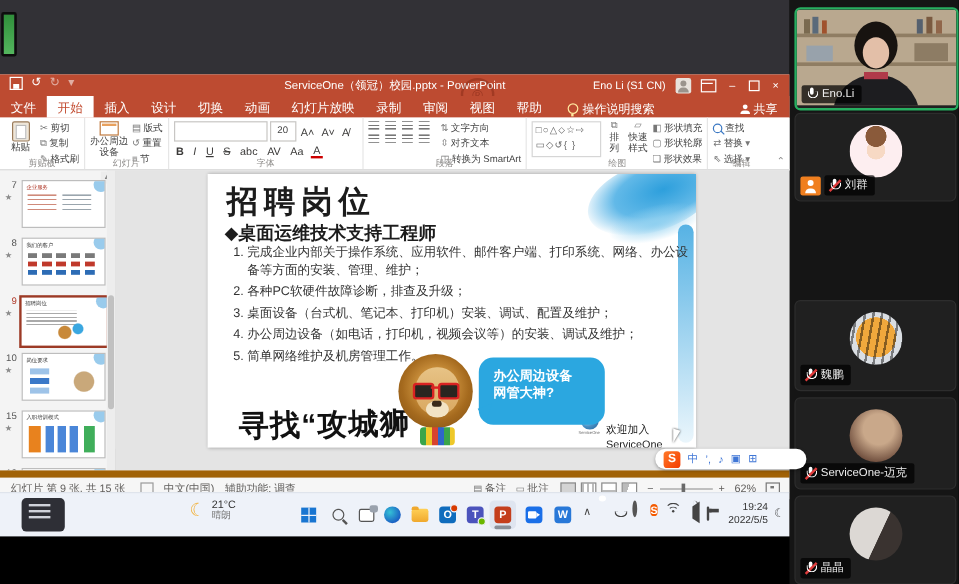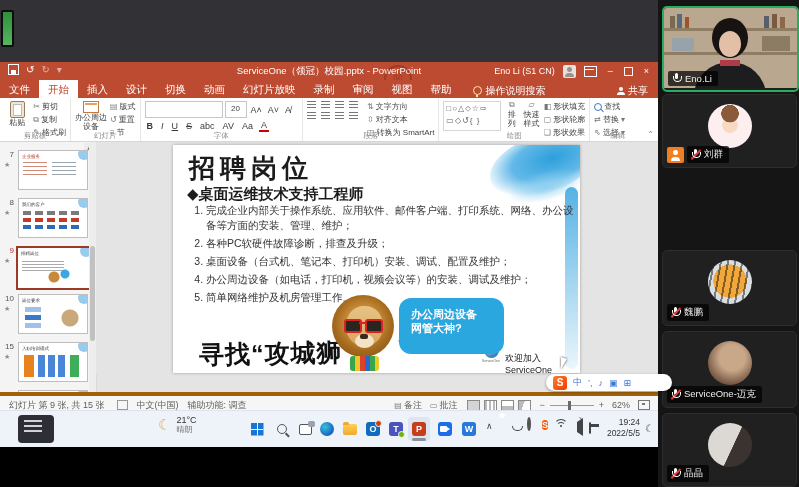--- a/index.html
+++ b/index.html
@@ -105,21 +105,21 @@
   .bub{position:absolute;left:226px;top:153px;width:93px;height:47px;background:#2ba7e0;border-radius:12px;color:#fff;font-size:11px;font-weight:bold;line-height:14px;padding:9px 0 0 12px;z-index:2;}
   .bub::after{content:"";position:absolute;left:-9px;bottom:5px;border:8px solid transparent;border-right:10px solid #2ba7e0;transform:rotate(18deg);}
   .s1logo{position:absolute;left:303px;top:198px;width:30px;height:24px;text-align:center;}
   .sphere{width:15px;height:15px;margin:0 auto;border-radius:50%;background:radial-gradient(circle at 35% 30%,#d9ecf8 15%,#4a90c4 55%,#1d5e96 100%);position:relative;}
   .sphere::after{content:"";position:absolute;left:1px;top:6px;width:13px;height:2px;background:#fff;transform:rotate(-18deg);border-radius:2px;}
   .s1cap{font-size:4px;color:#666;transform:scale(.85);}
   .join{position:absolute;left:332px;top:207px;font-size:9px;color:#222;z-index:2;}
   .cursor{position:absolute;left:388px;top:212px;width:0;height:0;border-left:6px solid #fff;border-bottom:10px solid transparent;border-top:2px solid transparent;filter:drop-shadow(0 0 1px #333);z-index:4;}
 
   
-  .sbar{position:absolute;left:0;top:330px;width:658px;height:18px;background:#f6f6f6;border-top:4px solid #a16207;display:flex;align-items:center;font-size:9px;color:#5f5d5b;white-space:nowrap;}
+  .sbar{position:absolute;left:0;top:330px;width:658px;height:18px;background:#f6f6f6;border-top:6px solid #a16207;display:flex;align-items:center;font-size:9px;color:#5f5d5b;white-space:nowrap;}
   .sbar .sp{margin-left:9px;}
   .sico{display:inline-block;width:9px;height:8px;border:1px solid #999;margin-left:12px;vertical-align:-1px;}
   .sright{margin-left:auto;display:flex;align-items:center;}
   .vico{width:11px;height:9px;border:1px solid #8a8a8a;margin-left:4px;background:#fff;}
   .vico.v1{background:#d4d4d4;}
   .vico.v2{background:repeating-linear-gradient(90deg,#bbb 0 2px,#fff 2px 4px);}
   .vico.v3{background:linear-gradient(#fff 60%,#bbb 60%);}
   .vico.v4{background:linear-gradient(110deg,#bbb 40%,#fff 40%);}
   .zoomout{margin-left:8px;color:#666;}
   .ztrack{width:44px;height:1px;background:#9a9a9a;position:relative;margin:0 5px;}

